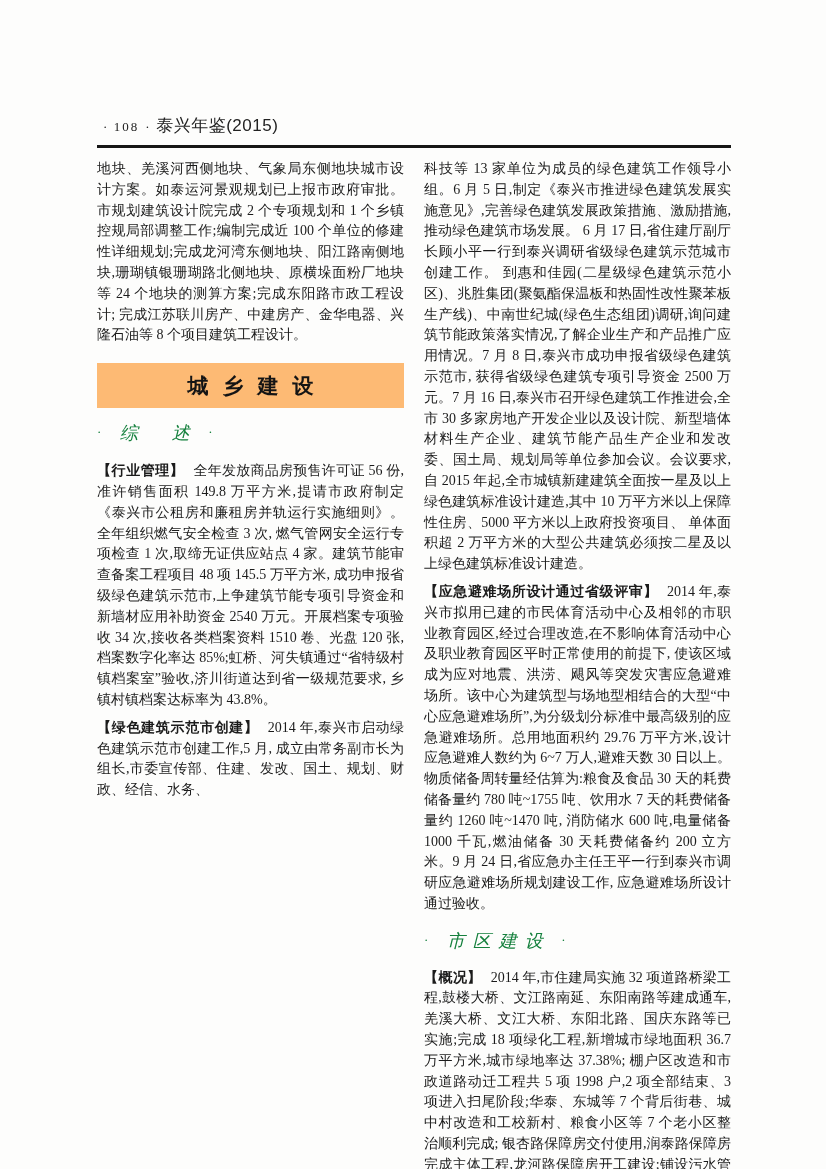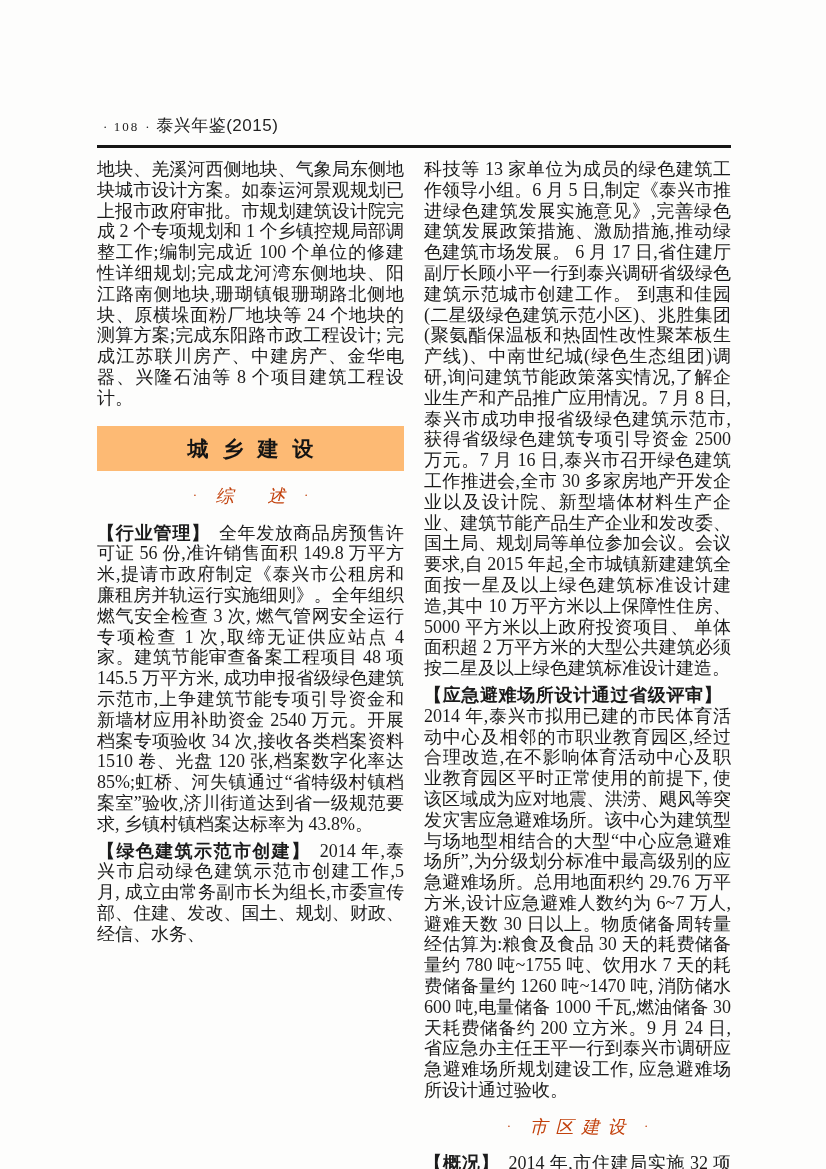--- a/index.html
+++ b/index.html
@@ -34,21 +34,21 @@
     letter-spacing: 0.5px;
   }
   .rule {
     border-top: 3px solid #161616;
     margin-bottom: 11px;
   }
   .columns { display: flex; gap: 20px; }
   .col { width: 307px; text-align: justify; }
   .col p {
     margin: 0 0 6px 0;
-    font-size: 18px;
+    font-size: 14px;
     line-height: 20.8px;
   }
   .plabel {
     font-family: "Liberation Sans", "DejaVu Sans", sans-serif;
     font-weight: bold;
     letter-spacing: 0.3px;
     margin-right: 9px;
     white-space: nowrap;
   }
   .author { float: right; }
@@ -60,24 +60,24 @@
   }
   .section-title {
     font-family: "Liberation Sans", "DejaVu Sans", sans-serif;
     font-weight: bold;
     font-size: 21px;
     letter-spacing: 14px;
     margin-left: 14px;
     color: #141414;
   }
   .subheading {
-    text-align: center;
+    text-align: left;
     font-size: 18px;
     margin: 8px 0 15px 0;
-    color: #c2410c;
+    color: #15803d;
   }
   .subheading .shdot {
     font-size: 13px;
     vertical-align: 3px;
   }
   .subheading .shtext {
     font-style: italic;          
     letter-spacing: 8px;
     margin-left: 14px;
     margin-right: 6px;

